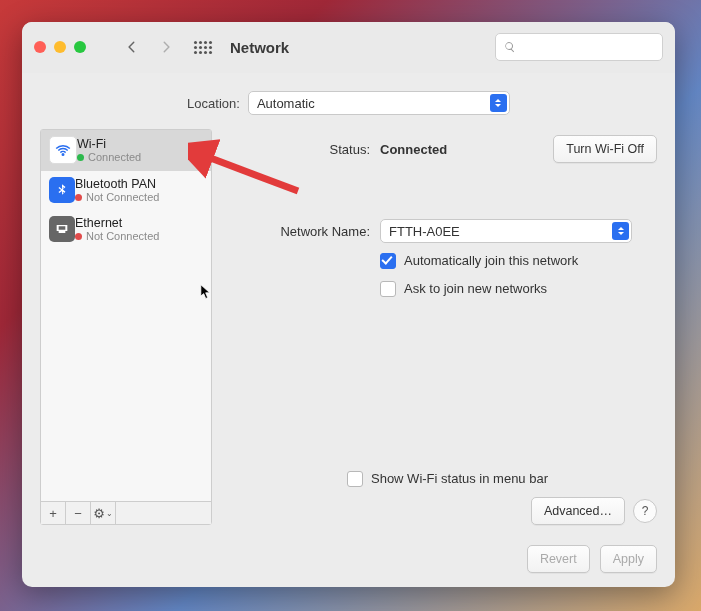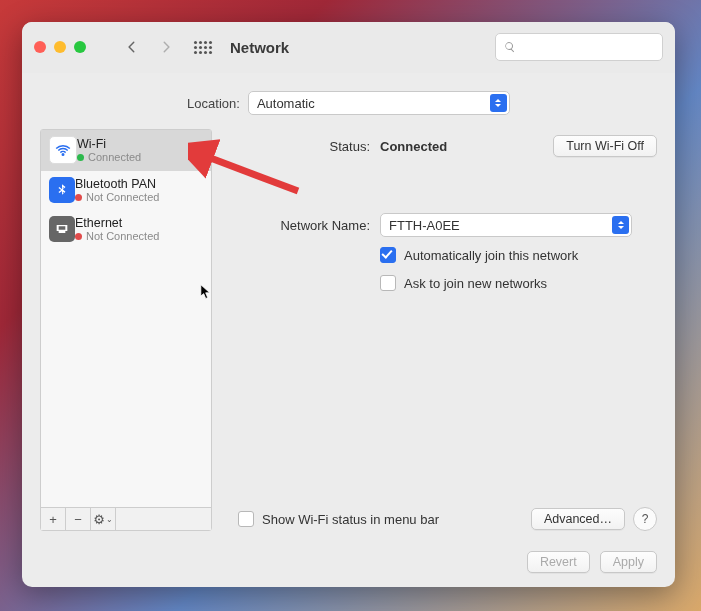--- a/index.html
+++ b/index.html
@@ -127,43 +127,43 @@
   
   .detail{flex:1; display:flex; flex-direction:column; padding-top:6px;}
   .row{display:flex; align-items:center; gap:10px; margin-bottom:10px;}
   .lbl{width:140px; text-align:right; color:#333;}
   .status-value{font-weight:600;}
   .mac-btn{
     background: linear-gradient(#fdfdfd,#f2f2f2);
     border:1px solid #c8c8c8; border-radius:5px;
     padding: 2px 12px; font-size:12.5px; color:#333;
     box-shadow: 0 1px 0 rgba(0,0,0,.04);
-    height:22px; display:inline-flex;align-items:center;
+    height:28px; display:inline-flex;align-items:center;
   }
   .mac-btn.disabled{color:#aaa;}
   .q-btn{
     width:22px;height:22px;border-radius:50%;
     border:1px solid #c8c8c8; background:#fbfbfb;
     display:inline-flex;align-items:center;justify-content:center;
     font-size:12px; color:#555;
   }
-  .cb-row{display:flex; align-items:center; gap:8px; margin-left:150px; margin-bottom:12px;}
+  .cb-row{display:flex; align-items:flex-start; gap:8px; margin-left:150px; margin-bottom:12px;}
   .cb{
     width:14px;height:14px;border:1px solid #b8b8b8;border-radius:3px;
     background:#fff; flex:0 0 14px; position:relative;
   }
   .cb.checked{background:#2a6ff0;border-color:#2a6ff0;}
   .cb.checked::after{
     content:""; position:absolute; left:3px; top:0px; width:4px;height:8px;
     border:solid #fff; border-width:0 2px 2px 0; transform:rotate(42deg);
   }
   .helptext{font-size:10.5px; color:#8a8a8a; margin-left:170px; margin-top:-6px; margin-bottom:10px; max-width:240px; line-height:1.35;}
 
   .detail-footer{
-    margin-top:auto; display:flex; align-items:center; gap:10px; padding:10px 0 0 0;
+    margin-top:auto; display:flex; align-items:center; gap:10px; padding:10px 0 0 0;flex-direction:column;
   }
   .detail-footer .cb-row{margin-left:8px; margin-bottom:0;}
   .detail-footer .right{margin-left:auto; display:flex; gap:8px; align-items:center;padding-left:40px;}
 
   .window-footer{
     display:flex; justify-content:flex-end; gap:10px;
     padding: 10px 18px 14px 18px;
   }
 
   

